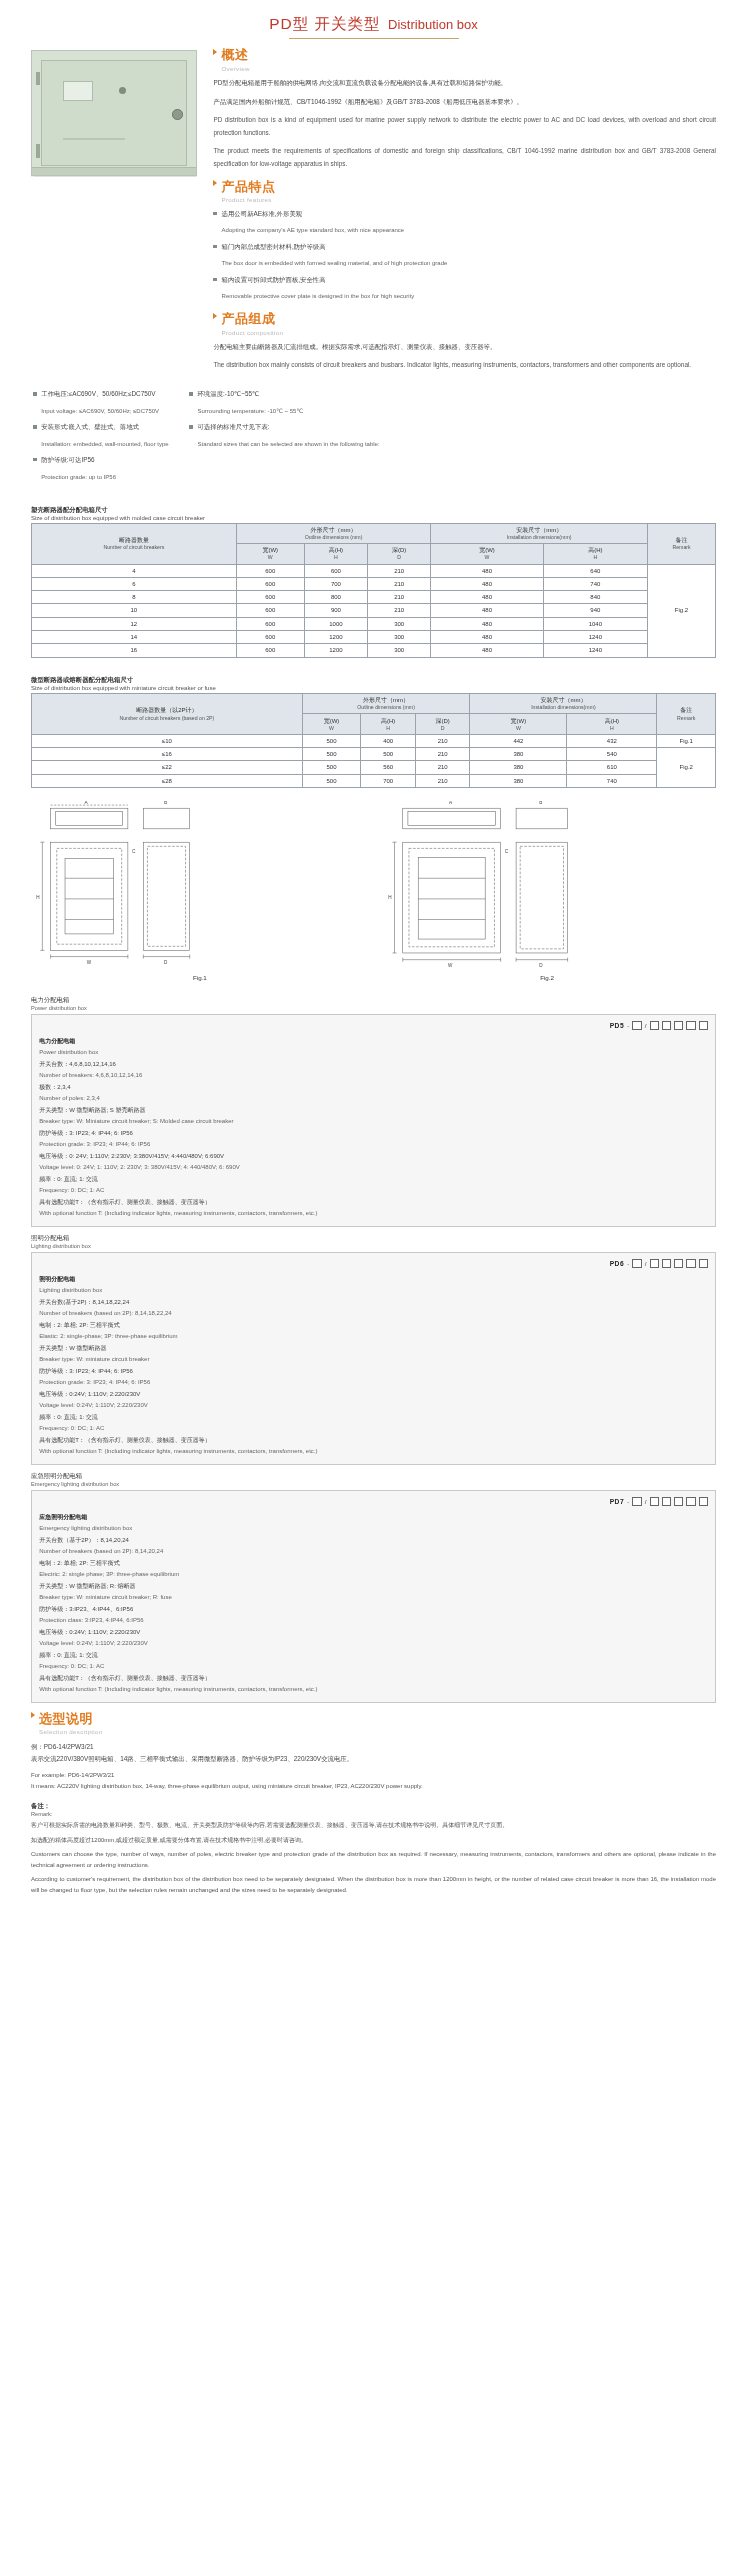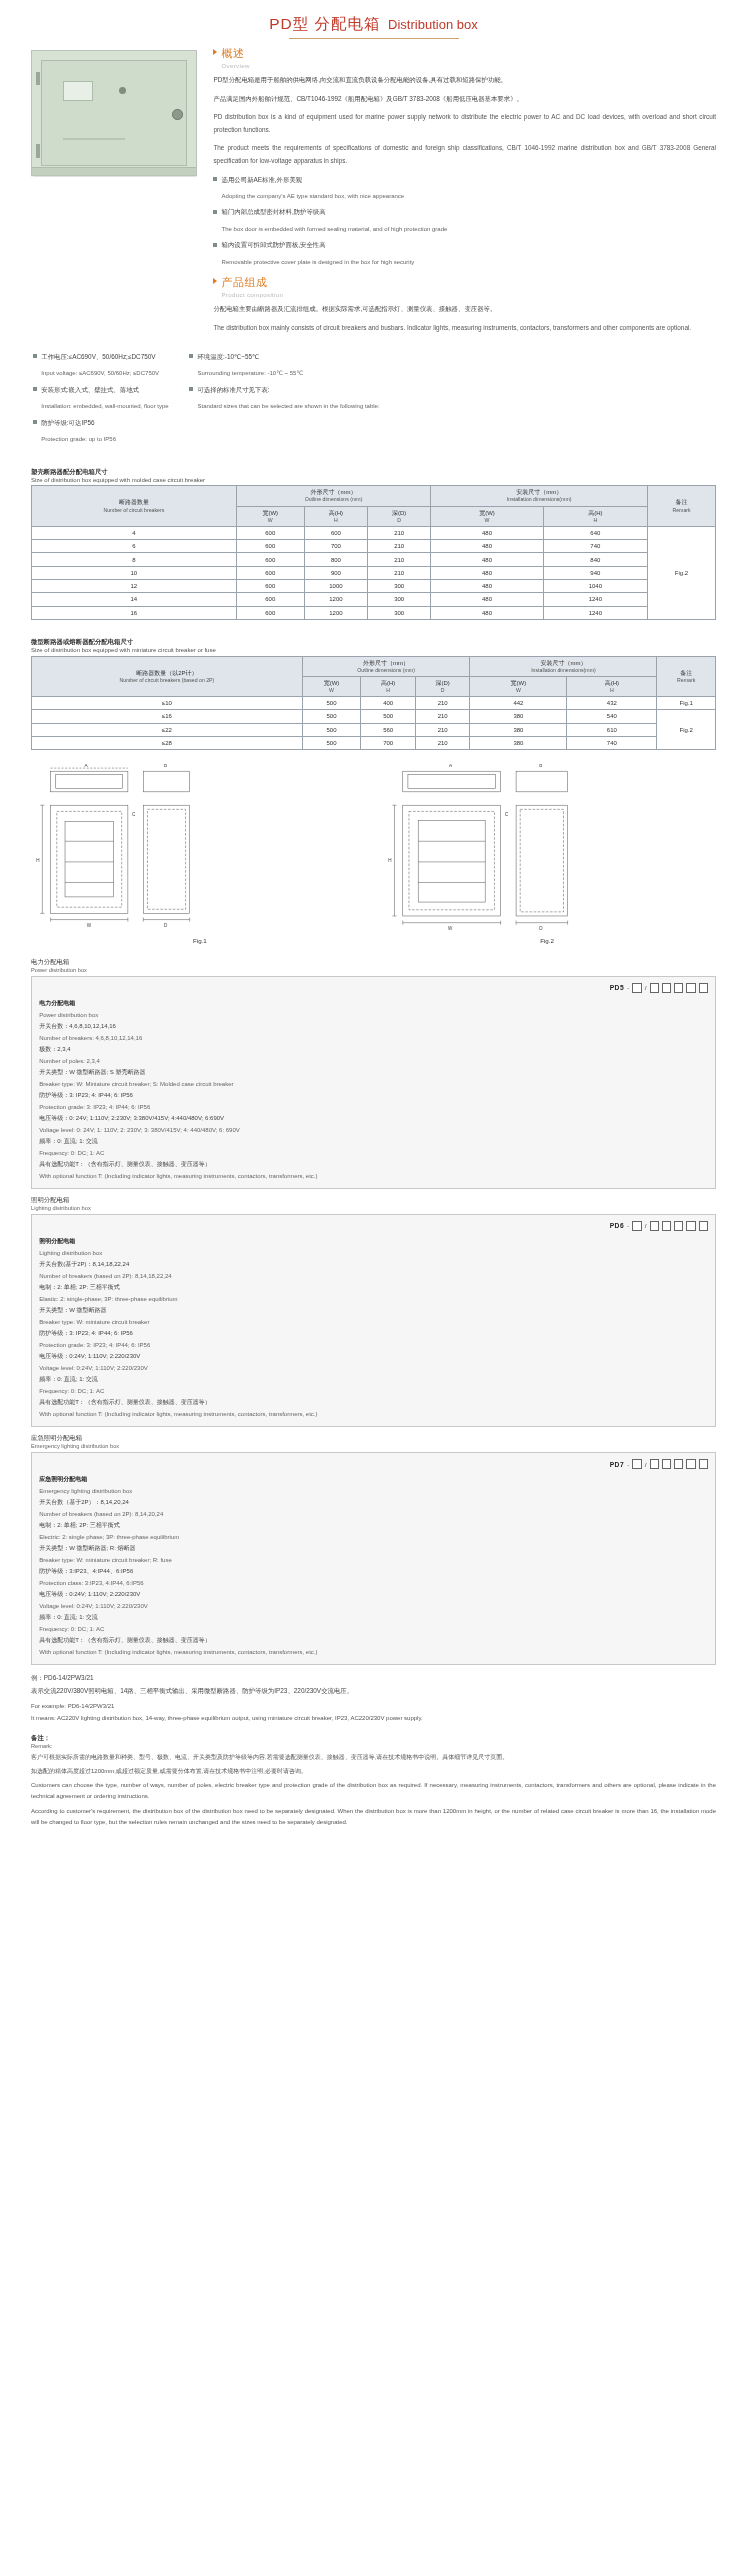--- a/index.html
+++ b/index.html
@@ -29,21 +29,21 @@
   }
   .title-rule{
     width:170px;height:0.5px;background:#c9a36b;margin:3.1px auto 0 auto;
   }
   
   .sec-head{display:flex;align-items:flex-start;gap:4.1px;margin:0 0 5.2px 0;}
   .tri{
     width:0;height:0;border-left:4.6px solid #e07b1f;border-top:3.1px solid transparent;
     border-bottom:3.1px solid transparent;margin-top:2.6px;flex:none;
   }
-  .sec-head .txt .cn{color:#e07b1f;font-size:11px;font-weight:normal;letter-spacing:0.5px;}
+  .sec-head .txt .cn{color:#e07b1f;font-size:13px;font-weight:bold;letter-spacing:0.5px;}
   .sec-head .txt .en{color:#b9b9b9;font-size:6.2px;letter-spacing:0.3px;margin-top:0.5px;}
   
   .top-wrap{display:flex;padding:3.1px 31px 0 31px;gap:12.4px;}
   .img-col{width:170px;flex:none;padding-top:5.2px;}
   .box-img{
     width:164px;height:124px;border:0.5px solid #b9c4b8;background:#d7e2d4;position:relative;
     box-shadow:0 0.5px 1px rgba(0,0,0,.12);
   }
   .box-img .door{
     position:absolute;left:9.3px;top:8.2px;right:9.3px;bottom:9.3px;background:#cfdccb;border:0.5px solid #aebcab;
@@ -109,21 +109,21 @@
   .hd-cn{font-size:6.4px;color:#333;font-weight:bold;margin-top:5.2px;}
   .hd-en{font-size:5.7px;color:#666;}
   .sp8{height:4.1px;}
 </style>
 </head>
 <body>
 
 <div class="page">
 
   <div class="doc-title">
-    <span class="cn">PD型 分配电箱</span>
+    <span class="cn">PD型 开关类型</span>
     <span class="en">Distribution box</span>
     <div class="title-rule"></div>
   </div>
 
   <div class="top-wrap">
     <div class="img-col">
       <div class="box-img">
         <div class="hinge" style="top:20.6px;"></div>
         <div class="hinge" style="top:93px;"></div>
         <div class="door">
@@ -142,20 +142,27 @@
         <div class="txt">
           <div class="cn">概述</div>
           <div class="en">Overview</div>
         </div>
       </div>
       <p class="para">PD型分配电箱是用于船舶的供电网络,向交流和直流负载设备分配电能的设备,具有过载和短路保护功能。</p>
       <p class="para">产品满足国内外船舶计规范、CB/T1046-1992《船用配电箱》及GB/T 3783-2008《船用低压电器基本要求》。</p>
       <p class="para en">PD distribution box is a kind of equipment used for marine power supply network to distribute the electric power to AC and DC load devices, with overload and short circuit protection functions.</p>
       <p class="para en">The product meets the requirements of specifications of domestic and foreign ship classifications, CB/T 1046-1992 marine distribution box and GB/T 3783-2008 General specification for low-voltage apparatus in ships.</p>
 
+      <div class="sec-head" style="margin-top:7.2px;">
+        <div class="tri"></div>
+        <div class="txt">
+          <div class="cn">产品特点</div>
+          <div class="en">Product features</div>
+        </div>
+      </div>
       <ul class="bullet-list">
         <li>选用公司新AE标准,外形美观</li>
       </ul>
       <div class="sub-en">Adopting the company's AE type standard box, with nice appearance</div>
       <ul class="bullet-list">
         <li>箱门内部总成型密封材料,防护等级高</li>
       </ul>
       <div class="sub-en">The box door is embedded with formed sealing material, and of high protection grade</div>
       <ul class="bullet-list">
         <li>箱内设置可拆卸式防护面板,安全性高</li>
@@ -585,20 +592,27 @@
         <div class="row en">Voltage level: 0:24V; 1:110V; 2:220/230V</div>
         <div class="row">频率：0: 直流; 1: 交流</div>
         <div class="row en">Frequency: 0: DC; 1: AC</div>
         <div class="row">具有选配功能T：（含有指示灯、测量仪表、接触器、变压器等）</div>
         <div class="row en">With optional function T: (Including indicator lights, measuring instruments, contactors, transformers, etc.)</div>
       </div>
     </div>
   </div>
 
   <div class="sel-block">
+    <div class="sec-head">
+      <div class="tri"></div>
+      <div class="txt">
+        <div class="cn">选型说明</div>
+        <div class="en">Selection description</div>
+      </div>
+    </div>
     <div class="sel-line">例：PD6-14/2PW3/21</div>
     <div class="sel-line">表示交流220V/380V照明电箱、14路、三相平衡式输出、采用微型断路器、防护等级为IP23、220/230V交流电压。</div>
     <div class="sp8"></div>
     <div class="sel-line small">For example: PD6-14/2PW3/21</div>
     <div class="sel-line small">It means: AC220V lighting distribution box, 14-way, three-phase equilibrium output, using miniature circuit breaker, IP23, AC220/230V power supply.</div>
     <div class="sp8"></div>
     <div class="hd-cn">备注：</div>
     <div class="hd-en">Remark:</div>
     <p class="note-p">客户可根据实际所需的电路数量和种类、型号、极数、电流、开关类型及防护等级等内容,若需要选配测量仪表、接触器、变压器等,请在技术规格书中说明。具体细节详见尺寸页面。</p>
     <p class="note-p">如选配的箱体高度超过1200mm,或超过额定质量,或需要分体布置,请在技术规格书中注明,必要时请咨询。</p>

